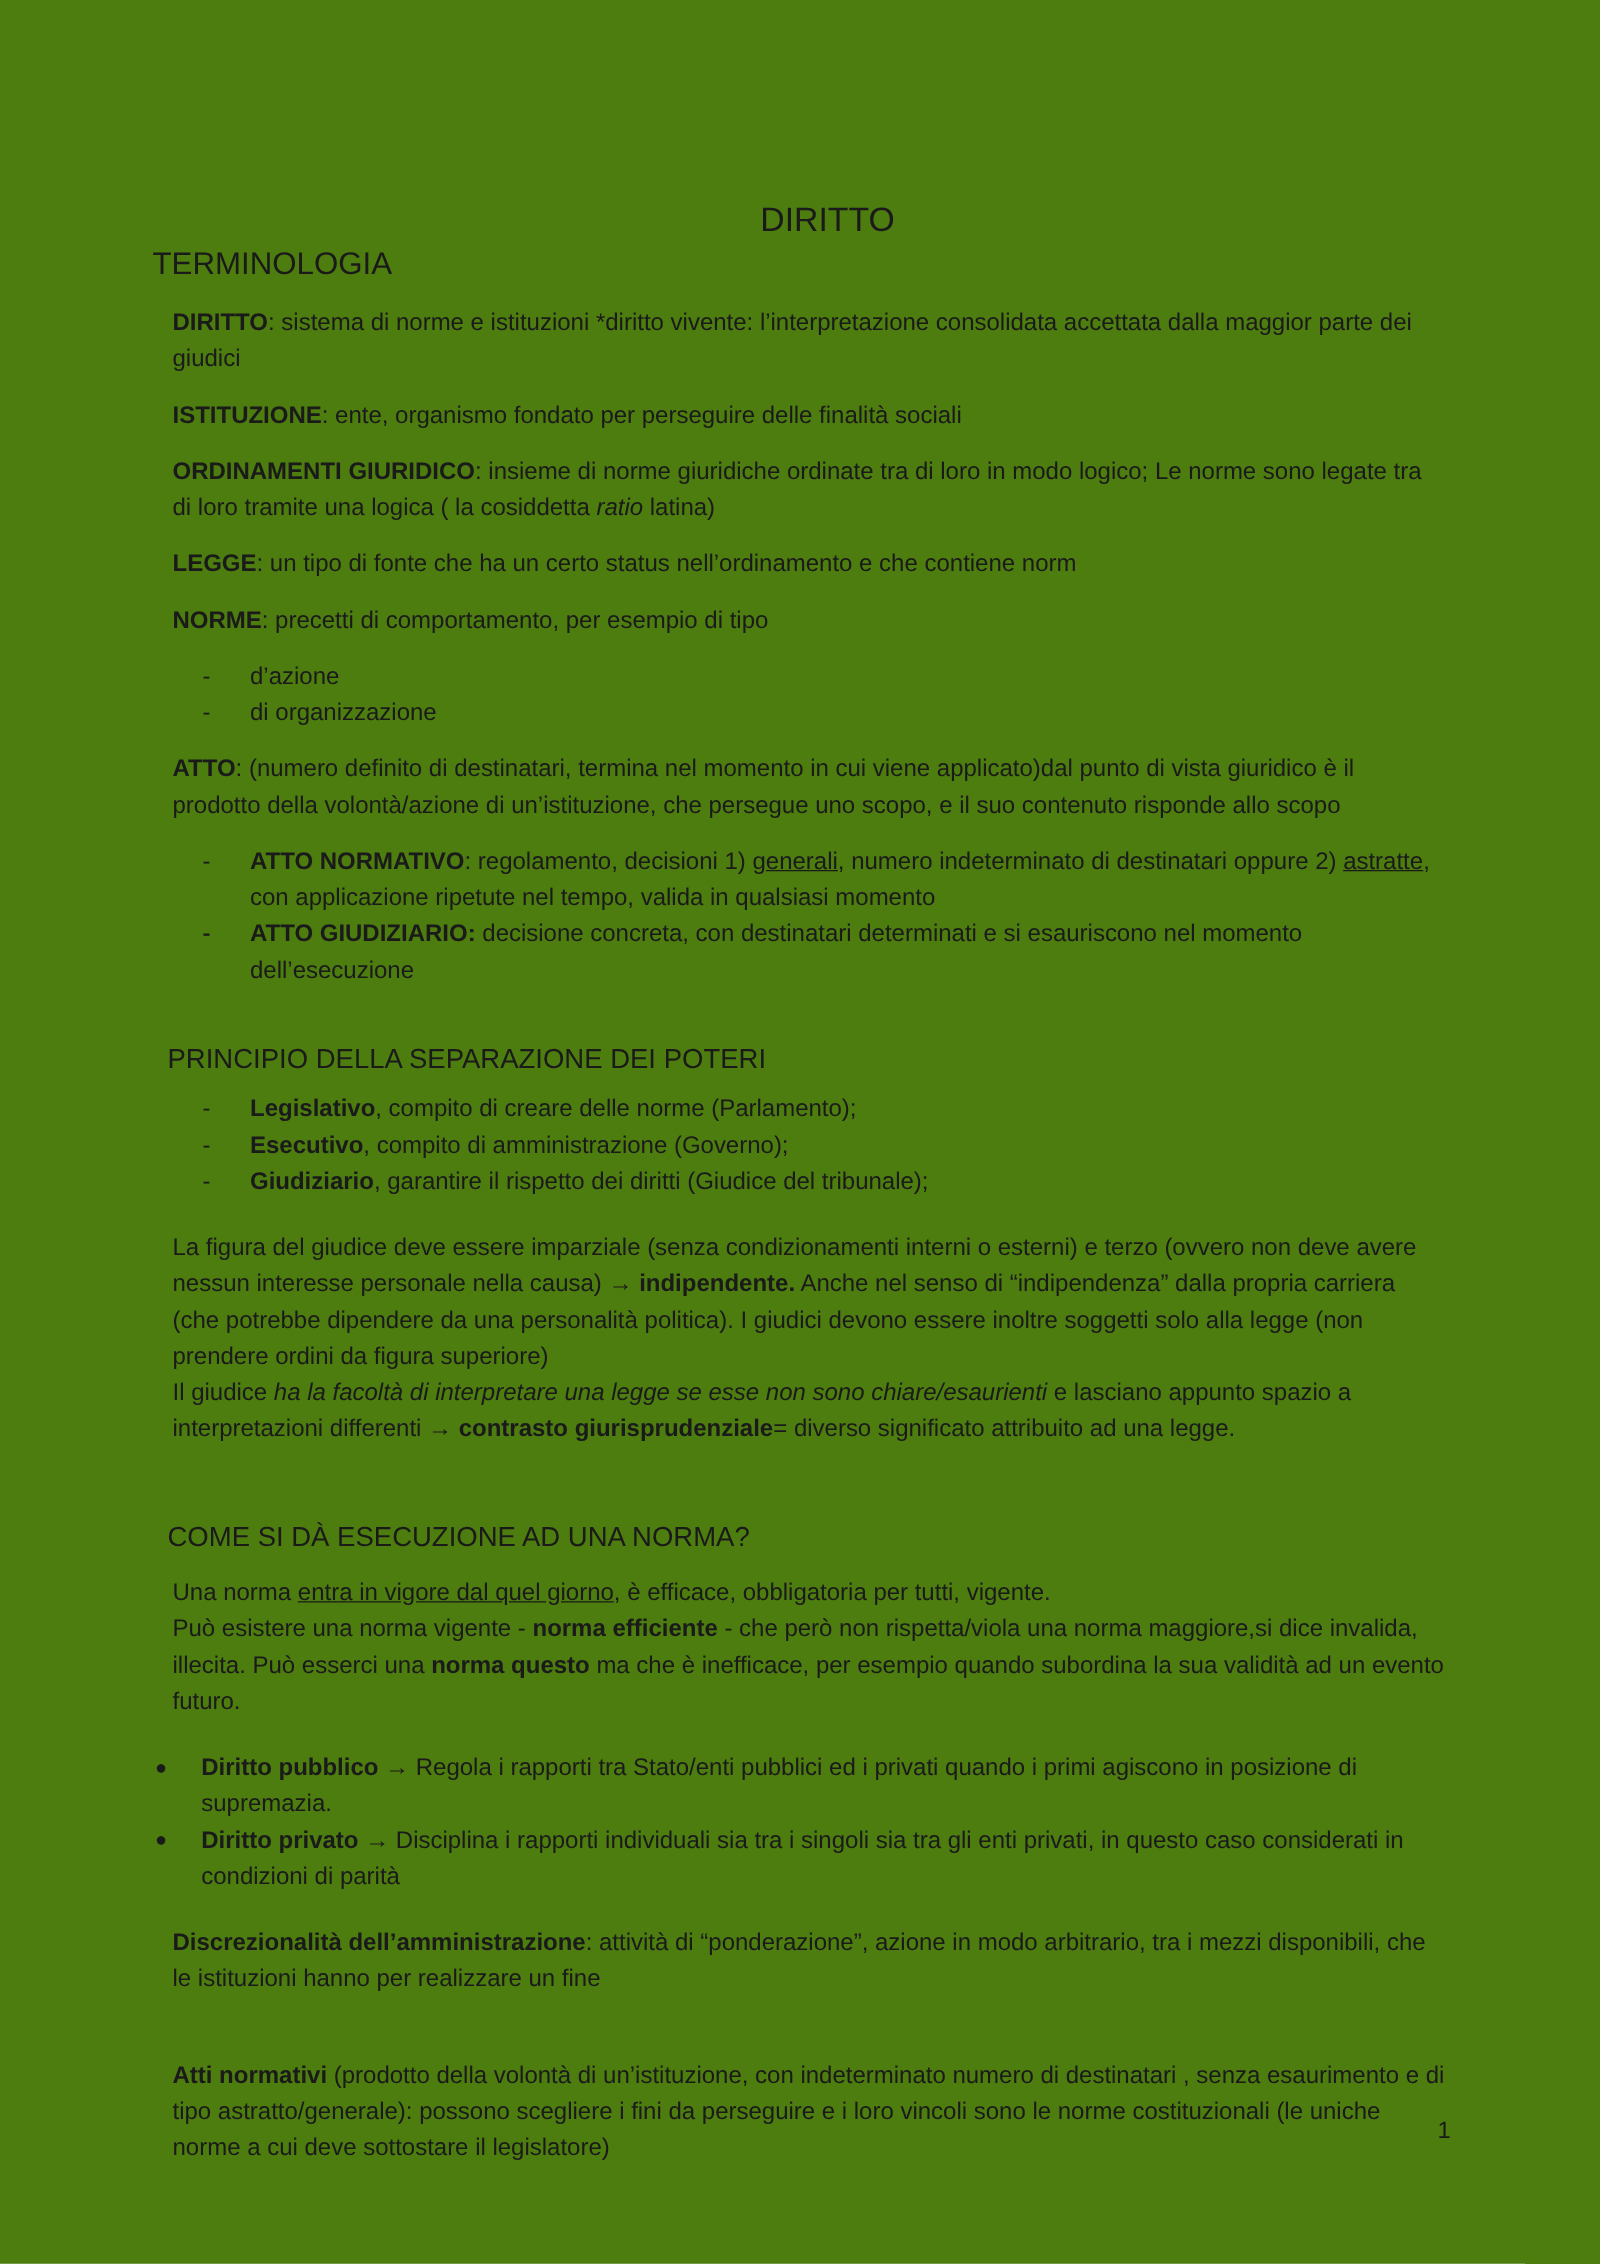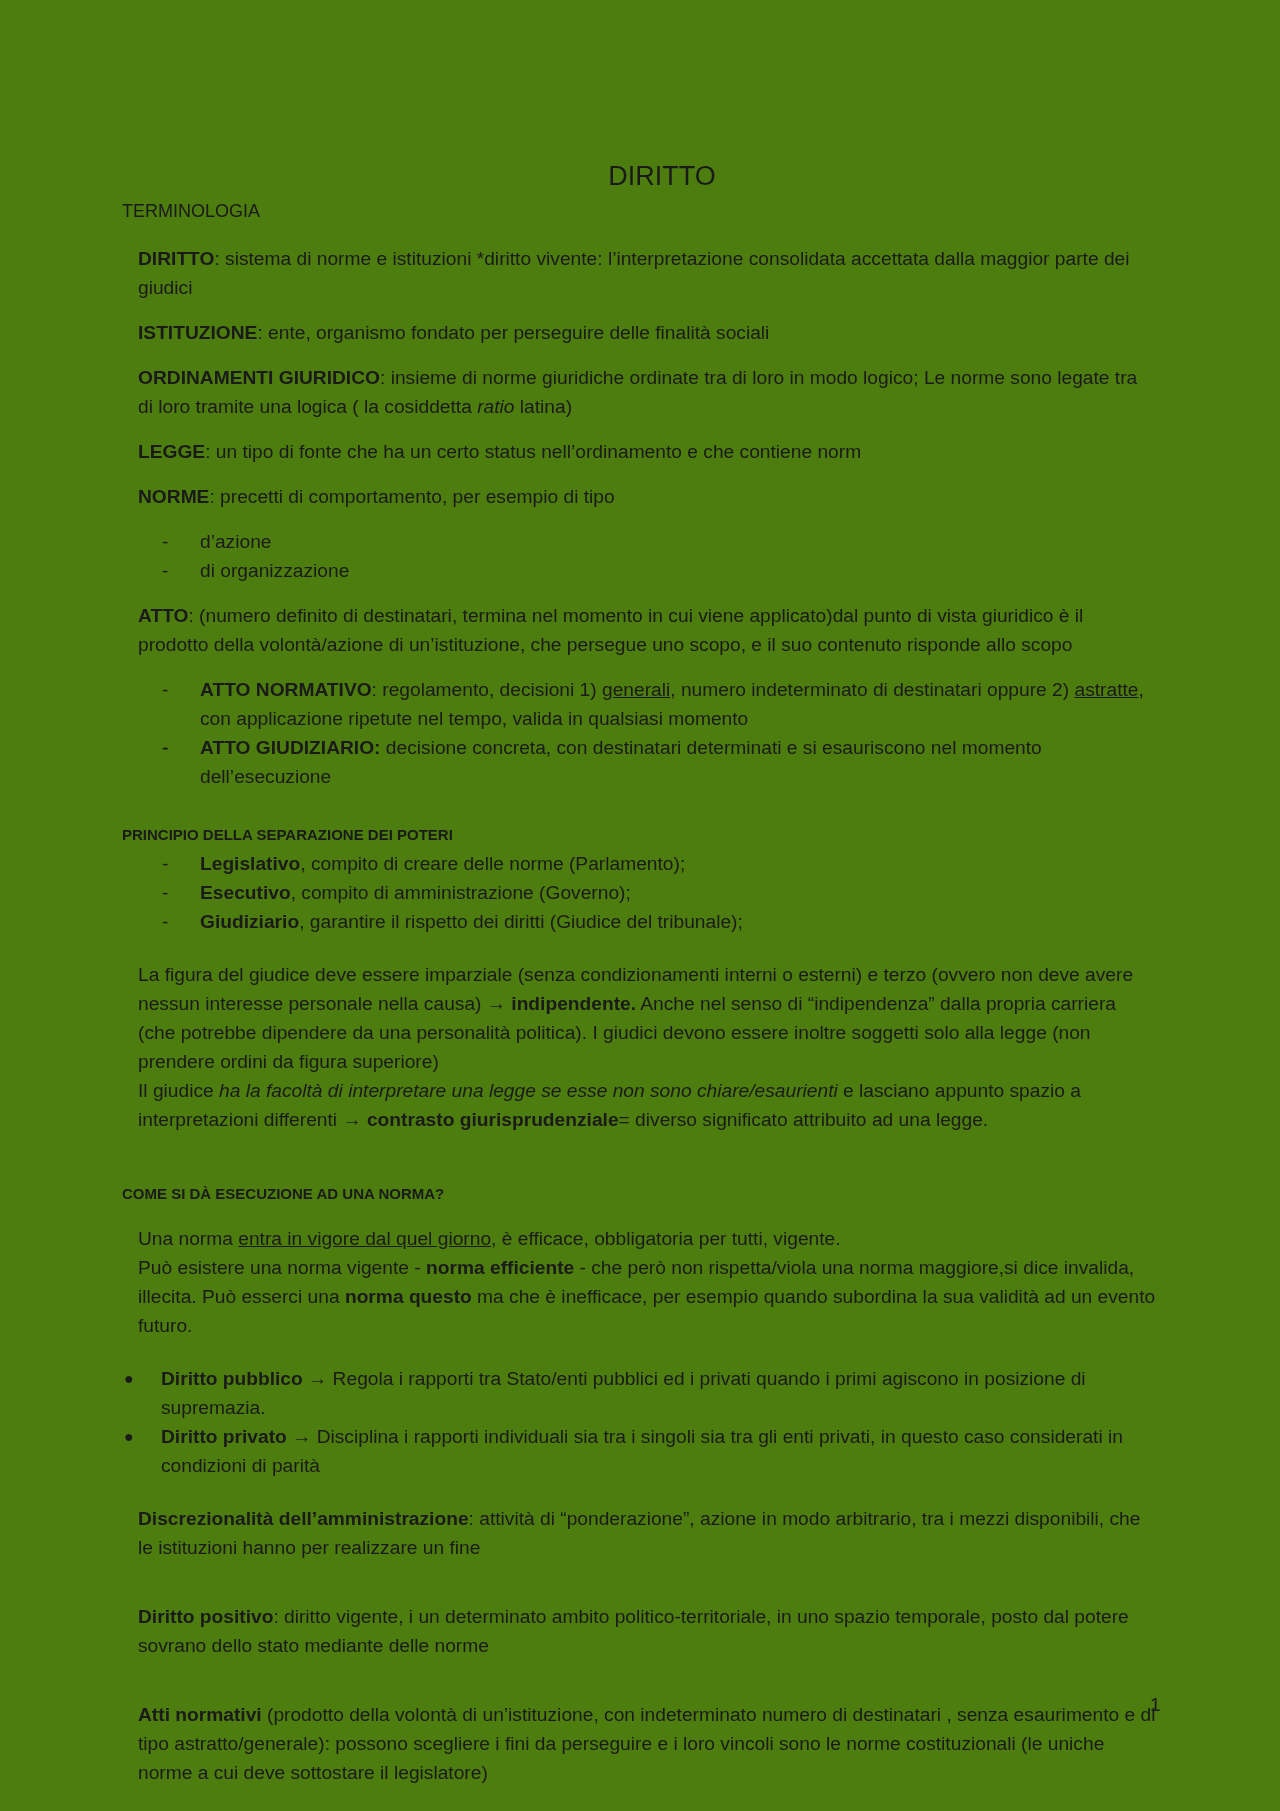--- a/index.html
+++ b/index.html
@@ -4,30 +4,30 @@
   <style>
     html, body { margin: 0; padding: 0; background: #ffffff; }
     body {
       width: 1280px; height: 1811px; position: relative; overflow: hidden;
       font-family: "Liberation Sans", "DejaVu Sans", sans-serif;
       color: #1a1a1a;
     }
     .page { position: absolute; left: 0; top: 0; width: 1280px; height: 1811px; background: #4d7c0f; }
     .content { position: absolute; left: 122px; top: 158px; width: 1050px; font-size: 19.2px; line-height: 29px; }
     .doc-title { text-align: center; font-size: 27px; line-height: 36px; margin: 0 0 0 0; padding-left: 30px; }
-    .h-term { font-size: 18px; line-height: 34px; margin: 0 0 6px 0; }
+    .h-term { font-size: 25px; line-height: 34px; margin: 0 0 6px 0; }
     .p { margin: 16px; }
     .gap { height: 29px; }
     .gap-s { height: 8px; }
     .dash-list { margin: 0; padding: 0; list-style: none; }
     .dash-item { position: relative; padding-left: 78px; }
     .dash-item .mark { position: absolute; left: 40px; top: 0; }
     .bullet-item { position: relative; padding-left: 39px; }
     .bullet-item .mark { position: absolute; left: 2px; top: 0; font-size: 16px; }
-    .h-sec { margin: 0; font-size: 15px; font-weight: bold; }
+    .h-sec { margin: 12px; font-size: 22px; }
     b { font-weight: bold; }
     i { font-style: italic; }
     u { text-decoration: underline; }
     .page-number { position: absolute; left: 1150px; top: 1694px; font-size: 19px; }
   </style>
 </head>
 <body>
 
 <div class="page">
   <div class="content">
@@ -104,19 +104,18 @@
       </li>
       <li class="bullet-item">
         <span class="mark">●</span>
         <span><b>Diritto privato</b> → Disciplina i rapporti individuali sia tra i singoli sia tra gli enti privati, in questo caso considerati in condizioni di parità</span>
       </li>
     </ul>
 
     <div class="gap-s"></div>
     <p class="p"><b>Discrezionalità dell’amministrazione</b>: attività di “ponderazione”, azione in modo arbitrario, tra i mezzi disponibili, che le istituzioni hanno per realizzare un fine</p>
     <div class="gap-s"></div>
-    <p class="p"><b>Diritto positivo</b>: diritto vigente, i un determinato ambito politico-territoriale, in uno spazio temporale, posto dal potere sovrano dello stato mediante delle norme</p>
     <div class="gap-s"></div>
     <p class="p"><b>Atti normativi</b> (prodotto della volontà di un’istituzione, con indeterminato numero di destinatari , senza esaurimento e di tipo astratto/generale): possono scegliere i fini da perseguire e i loro vincoli sono le norme costituzionali (le uniche norme a cui deve sottostare il legislatore)</p>
   </div>
 
   <div class="page-number">1</div>
 </div>
 
 </body></html>

